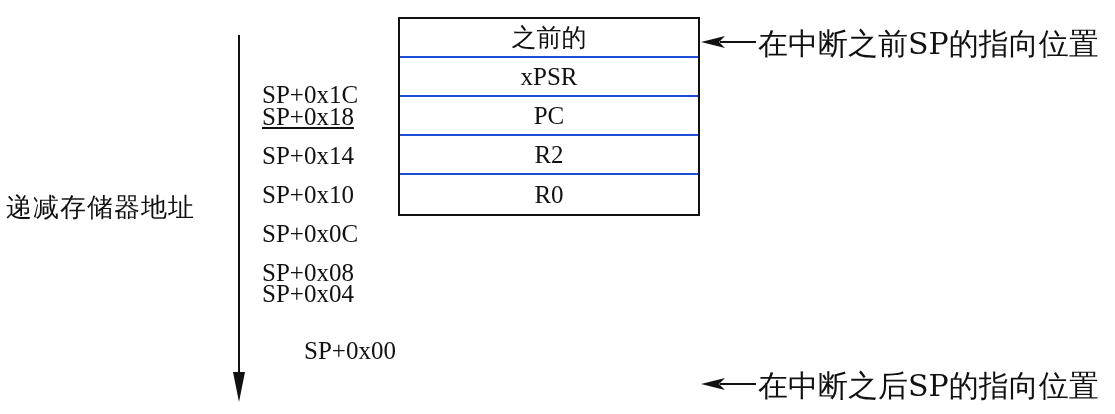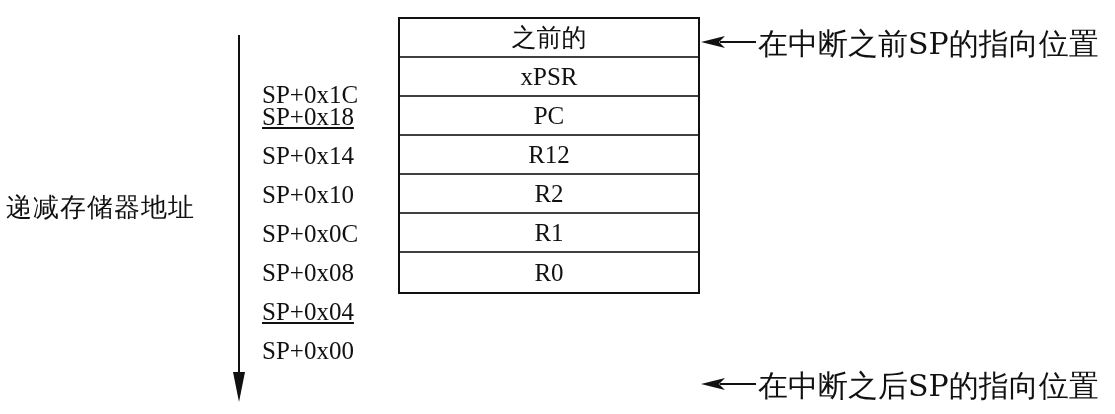--- a/index.html
+++ b/index.html
@@ -1,21 +1,21 @@
 <!DOCTYPE html>
 <html><head>
   <meta charset="utf-8">
   <style>
     html, body { margin: 0; padding: 0; background: #ffffff; }
     body { width: 1115px; height: 414px; position: relative; overflow: hidden;
            font-family: "Liberation Serif", "DejaVu Serif", serif; color: #111; }
     .abs { position: absolute; text-align: right; }
     #stack-table { position: absolute; left: 398px; top: 17px; width: 302px;
                    border: 2px solid #111; box-sizing: border-box; }
-    .cell { height: 39px; box-sizing: border-box; border-bottom: 2px solid #404040;
+    .cell { height: 39px; box-sizing: border-box; border-bottom: 2px solid #1d4ed8;
             display: flex; align-items: center; justify-content: center;
             font-size: 25px; line-height: 1; }
     .cell:last-child { border-bottom: none; text-align: center; }
     .addr { position: absolute; left: 262px; width: 130px; font-size: 25px;
             line-height: 1; height: 39px; display: flex; align-items: center; }
     #side-label { left: 6px; top: 190px; font-size: 26px; letter-spacing: 1px;
                   font-family: "DejaVu Serif", "Liberation Serif", serif; }
     .note { position: absolute; left: 758px; font-size: 30px; line-height: 1;
             font-family: "DejaVu Serif", "Liberation Serif", serif; white-space: nowrap; }
     svg { position: absolute; left: 0; top: 0; }
@@ -34,29 +34,27 @@
   <line x1="720" y1="384" x2="756" y2="384" stroke="#111" stroke-width="2"></line>
   <polygon points="701,384 725,378 719,384 725,390" fill="#111"></polygon>
 </svg>
 
 <div id="side-label" class="abs">递减存储器地址</div>
 
 <div id="stack-table">
   <div class="cell">之前的</div>
   <div class="cell">xPSR</div>
   <div class="cell">PC</div>
-  <div class="cell">R12</div>
   <div class="cell">R2</div>
-  <div class="cell">R1</div>
   <div class="cell">R0</div>
 </div>
 
 <div class="addr" style="top: 75px;">SP+0x1C</div>
 <div class="addr" style="top: 97px; text-decoration: underline;">SP+0x18</div>
 <div class="addr" style="top: 136px;">SP+0x14</div>
 <div class="addr" style="top: 175px;">SP+0x10</div>
 <div class="addr" style="top: 214px; text-align: right;">SP+0x0C</div>
 <div class="addr" style="top: 253px;">SP+0x08</div>
-<div class="addr" style="top: 292px; text-decoration: underline;">SP+0x04</div>
-<div class="addr" style="top: 331px;">SP+0x00</div>
+<div class="addr" style="top: 274px;">SP+0x04</div>
+<div class="addr" style="top: 331px; margin-left: 42px;">SP+0x00</div>
 
 <div class="note" style="top:29px">在中断之前SP的指向位置</div>
 <div class="note" style="top:371px">在中断之后SP的指向位置</div>
 
 </body></html>

